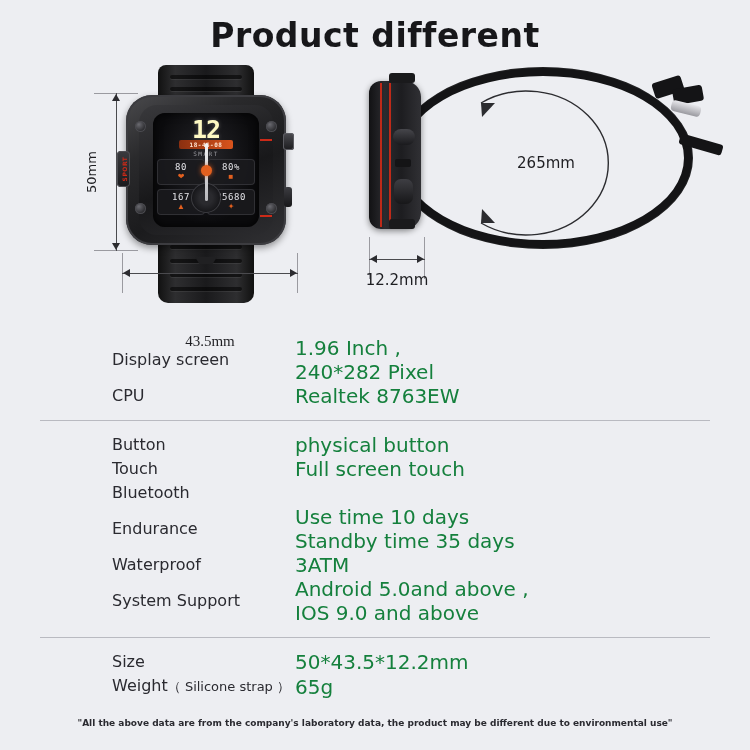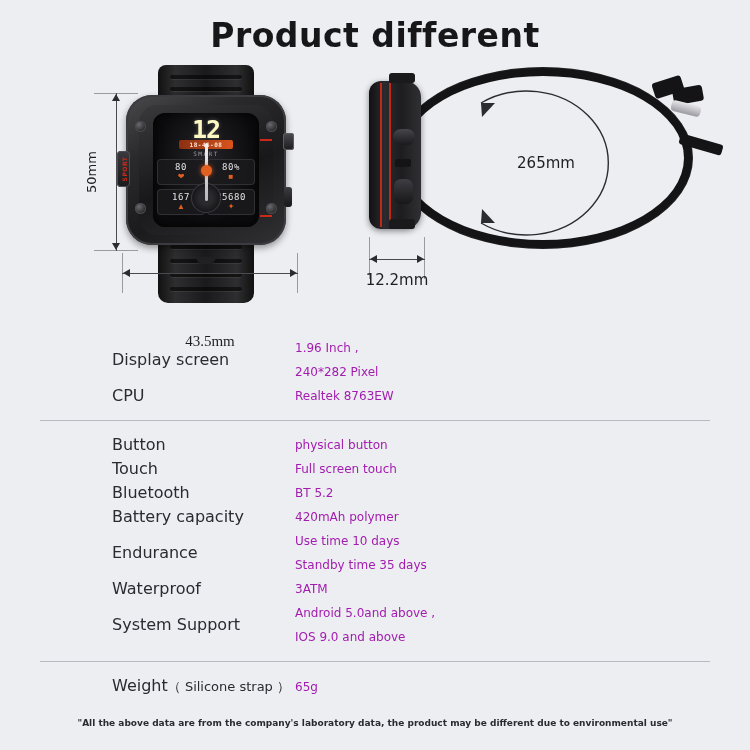--- a/index.html
+++ b/index.html
@@ -316,21 +316,21 @@
   .spec-wrap { position: absolute; left: 0; right: 0; top: 330px; }
 
   .spec-group { padding: 6px 0; }
   .spec-row { display: flex; align-items: center; line-height: 24px; }
   .spec-label {
     width: 295px; padding-left: 112px;
     font-size: 16px; color: #2a2a30;
     font-family: "DejaVu Sans", sans-serif;
   }
   .spec-value {
-    flex: 1; font-size: 12px; color: #a21caf;
+    flex: 1; font-size: 20px; color: #15803d;
     font-family: "DejaVu Sans", sans-serif;
   }
   .spec-value .vline { display: block; }
   .label-sub { font-size: 13px; }
 
   .divider {
     height: 1px; margin: 6px 40px 6px 40px;
     background: #b9bac1;
   }
 
@@ -502,29 +502,20 @@
       </div>
     </div>
     <div class="spec-row">
       <div class="spec-label">Touch</div>
       <div class="spec-value">
         <span class="vline">Full screen touch</span>
       </div>
     </div>
     <div class="spec-row">
       <div class="spec-label">Bluetooth</div>
-      <div class="spec-value">
-        <span class="vline">BT 5.2</span>
-      </div>
-    </div>
-    <div class="spec-row">
-      <div class="spec-label">Battery capacity</div>
-      <div class="spec-value">
-        <span class="vline">420mAh polymer</span>
-      </div>
     </div>
     <div class="spec-row">
       <div class="spec-label">Endurance</div>
       <div class="spec-value">
         <span class="vline">Use time 10 days</span>
         <span class="vline">Standby time 35 days</span>
       </div>
     </div>
     <div class="spec-row">
       <div class="spec-label">Waterproof</div>
@@ -538,20 +529,26 @@
         <span class="vline">Android 5.0and above ,</span>
         <span class="vline">IOS 9.0 and above</span>
       </div>
     </div>
   </div>
 
   <div class="divider"></div>
 
   <div class="spec-group">
     <div class="spec-row">
+      <div class="spec-label">Size</div>
+      <div class="spec-value">
+        <span class="vline">50*43.5*12.2mm</span>
+      </div>
+    </div>
+    <div class="spec-row">
       <div class="spec-label">
         <span>Weight</span><span class="label-sub">（ Silicone strap ）</span>
       </div>
       <div class="spec-value">
         <span class="vline">65g</span>
       </div>
     </div>
   </div>
 </div>
 

